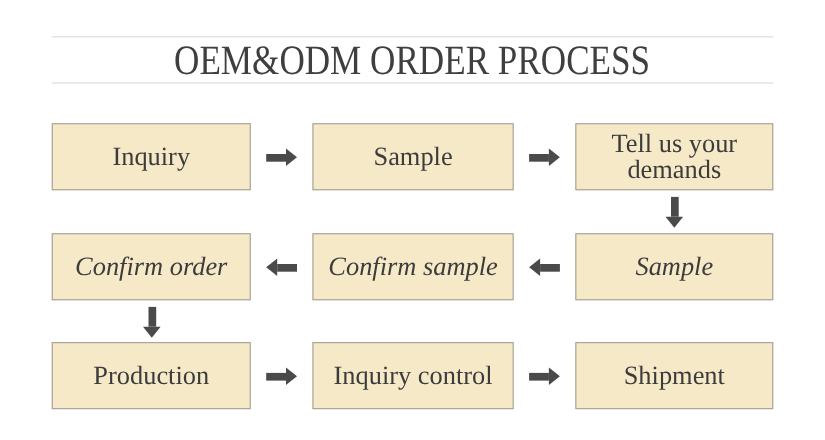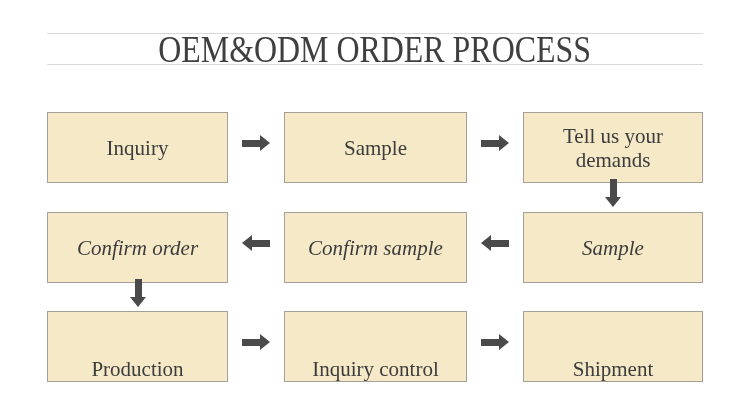--- a/index.html
+++ b/index.html
@@ -7,53 +7,53 @@
     width: 750px; height: 400px;
     position: relative;
     background: var(--background, #ffffff);
     font-family: "Liberation Serif", "DejaVu Serif", serif;
     overflow: hidden;
   }
 
   
   .title-band {
     position: absolute; left: 47px; top: 33px;
-    width: 656px; height: 32px;
+    width: 656px; height: 43px;
     box-sizing: border-box;
     border-top: 1px solid var(--rule, #d9d9d9);
     border-bottom: 1px solid var(--rule, #d9d9d9);
     display: flex; align-items: center; justify-content: center;
   }
   .title {
     margin: 0;
     font-size: 38px; font-weight: normal;
     color: var(--title-text, #3f3f3f);
     white-space: nowrap;
     transform: scaleX(0.84);
     letter-spacing: 0px;
   }
 
   
   .box {
-    position: absolute; height: 71px;
+    position: absolute; height: 61px;
     box-sizing: border-box;
     background: var(--box-fill, #f6e9c7);
     border: 1px solid var(--box-border, #a49f97);
     color: var(--box-text, #3c3c3c);
-    font-size: 21px; line-height: 24px;
+    font-size: 24px; line-height: 24px;
     display: flex; align-items: center; justify-content: center;
     text-align: center;
     padding: 0 8px;
   }
   .c1 { left: 47px;  width: 181px; }
   .c2 { left: 284px; width: 183px; }
   .c3 { left: 523px; width: 180px; }
   .r1 { top: 112px; }
   .r2 { top: 212px; font-style: italic; }
-  .r3 { top: 311px; align-items: flex-end; }
+  .r3 { top: 311px; }
 
   
   .arrow-h { position: absolute; display: flex; align-items: center; width: 28px; height: 16px; }
   .arrow-h .shaft { width: 18px; height: 7px; background: var(--arrow, #4a4a4a); }
   .arrow-right .head {
     width: 0; height: 0;
     border-top: 8px solid transparent; border-bottom: 8px solid transparent;
     border-left: 10px solid var(--arrow, #4a4a4a);
   }
   .arrow-left .head {

